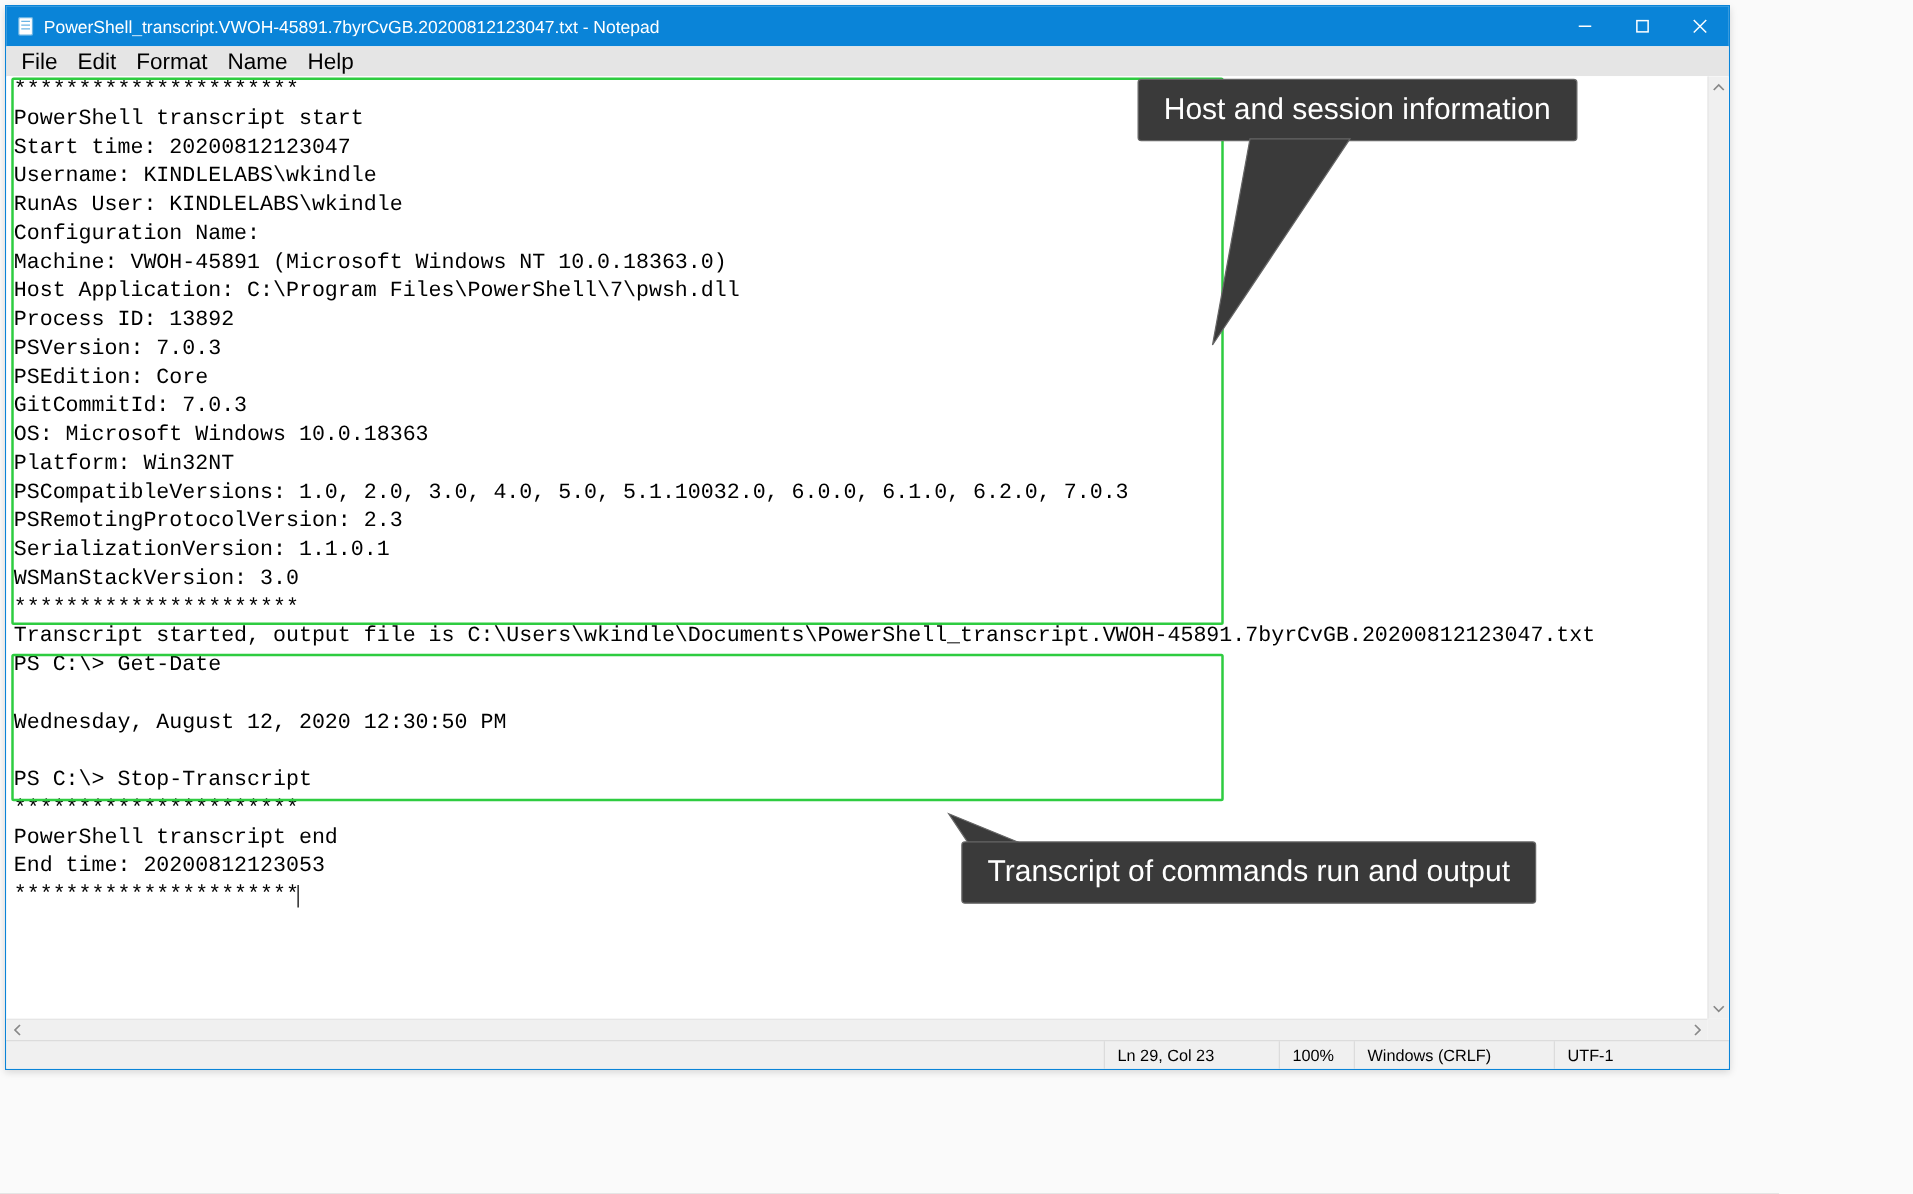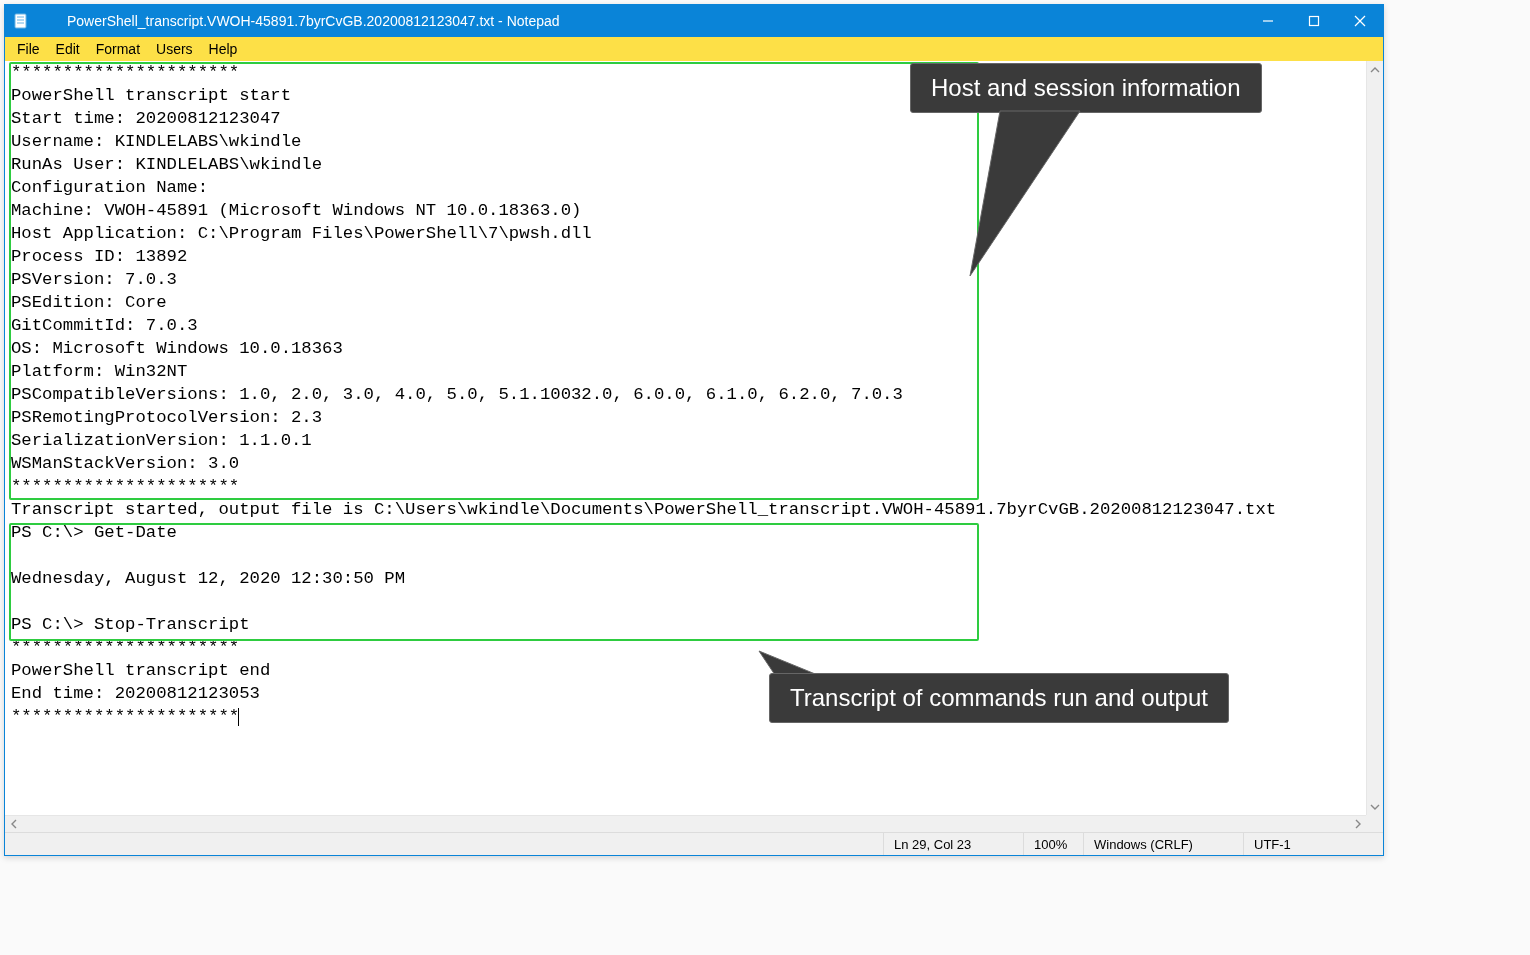--- a/index.html
+++ b/index.html
@@ -41,38 +41,38 @@
     flex: 0 0 auto;
   }
   .titlebar .icon {
     width: 16px; height: 16px;
     margin: 0 6px 0 8px;
     display: inline-flex; align-items:center; justify-content:center;
   }
   .titlebar .title {
     flex: 1 1 auto;
     font-size: 14px;
-    white-space: nowrap; overflow: hidden; text-overflow: ellipsis; margin-left: 32px;
+    white-space: nowrap; overflow: hidden; text-overflow: ellipsis;
   }
   .titlebar .controls { display: flex; height: 100%; }
   .titlebar .ctrlbtn {
     width: 46px;
     display: flex; align-items: center; justify-content: center;
     color: #fff;
   }
   .titlebar .ctrlbtn svg { width: 12px; height: 12px; stroke: #fff; fill: none; stroke-width: 1.2; }
 
   .menubar {
     height: 24px;
-    background: #fde047;
+    background: #e5e5e5;
     display: flex;
     align-items: center;
     padding: 0 4px;
     flex: 0 0 auto;
-    font-size: 14px;
+    font-size: 18px;
     color: #000;
   }
   .menubar .menuitem { padding: 2px 8px; }
 
   .editor-wrap {
     flex: 1 1 auto;
     position: relative;
     overflow: hidden;
     background: #fff;
   }
@@ -198,21 +198,21 @@
               <line x1="11" y1="1" x2="1" y2="11"></line>
             </svg>
         </div>
       </div>
     </div>
 
     <div class="menubar">
       <span class="menuitem">File</span>
       <span class="menuitem">Edit</span>
       <span class="menuitem">Format</span>
-      <span class="menuitem">Users</span>
+      <span class="menuitem">Name</span>
       <span class="menuitem">Help</span>
     </div>
 
     <div class="editor-wrap">
       <div class="editor" id="editor">**********************
 PowerShell transcript start
 Start time: 20200812123047
 Username: KINDLELABS\wkindle
 RunAs User: KINDLELABS\wkindle
 Configuration Name:

